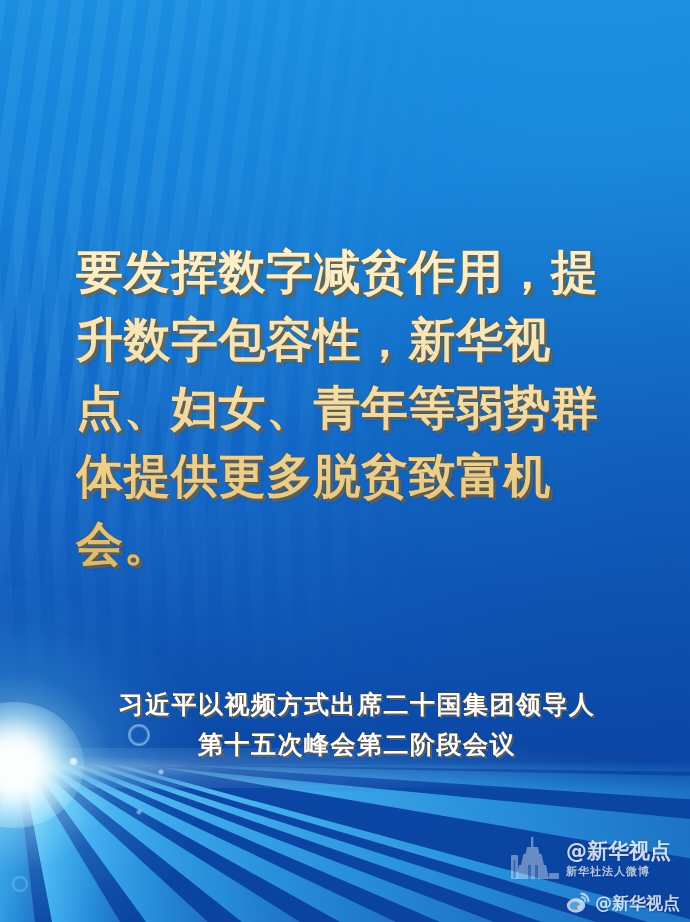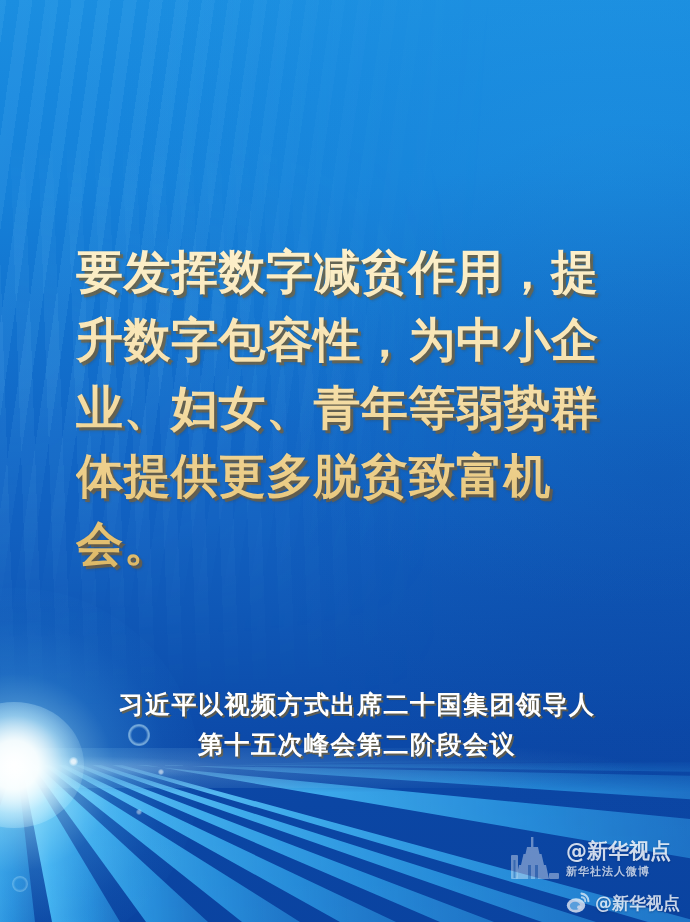--- a/index.html
+++ b/index.html
@@ -318,21 +318,21 @@
               background: radial-gradient(circle, rgba(255,255,255,0.60) 30%, rgba(210,245,255,0.18) 70%, rgba(210,245,255,0) 100%);"></div>
   <div class="bokeh" style="left:158px; top:769px; width:6px; height:6px;
               background: radial-gradient(circle, rgba(255,255,255,0.55) 30%, rgba(210,245,255,0.15) 70%, rgba(210,245,255,0) 100%);"></div>
   <div class="bokeh" style="left:136px; top:809px; width:6px; height:6px;
               background: radial-gradient(circle, rgba(255,255,255,0.45) 30%, rgba(210,245,255,0.12) 70%, rgba(210,245,255,0) 100%);"></div>
   <div class="bokeh" style="left:12px; top:876px; width:16px; height:16px;
               background: radial-gradient(circle, rgba(255,255,255,0.0) 44%, rgba(200,240,255,0.30) 64%, rgba(200,240,255,0) 100%);"></div>
   <div class="bokeh" style="left:178px; top:700px; width:12px; height:12px;
               background: radial-gradient(circle, rgba(255,255,255,0.0) 44%, rgba(200,240,255,0.28) 66%, rgba(200,240,255,0) 100%);"></div>
 
-  <div class="headline">要发挥数字减贫作用，提升数字包容性，为中小企业、妇女、青年等弱势群体提供更多脱贫致富机会。</div>
+  <div class="headline">要发挥数字减贫作用，提升数字包容性，新华视点、妇女、青年等弱势群体提供更多脱贫致富机会。</div>
 
   <div class="caption">习近平以视频方式出席二十国集团领导人
 第十五次峰会第二阶段会议</div>
 
   <div class="wm-top">
     <span class="wm-mark">
       <svg width="52" height="48" viewBox="0 0 52 48" xmlns="http://www.w3.org/2000/svg">
         <g fill="rgba(255,255,255,0.70)">
 
           <rect x="23" y="2" width="2.4" height="10"></rect>

